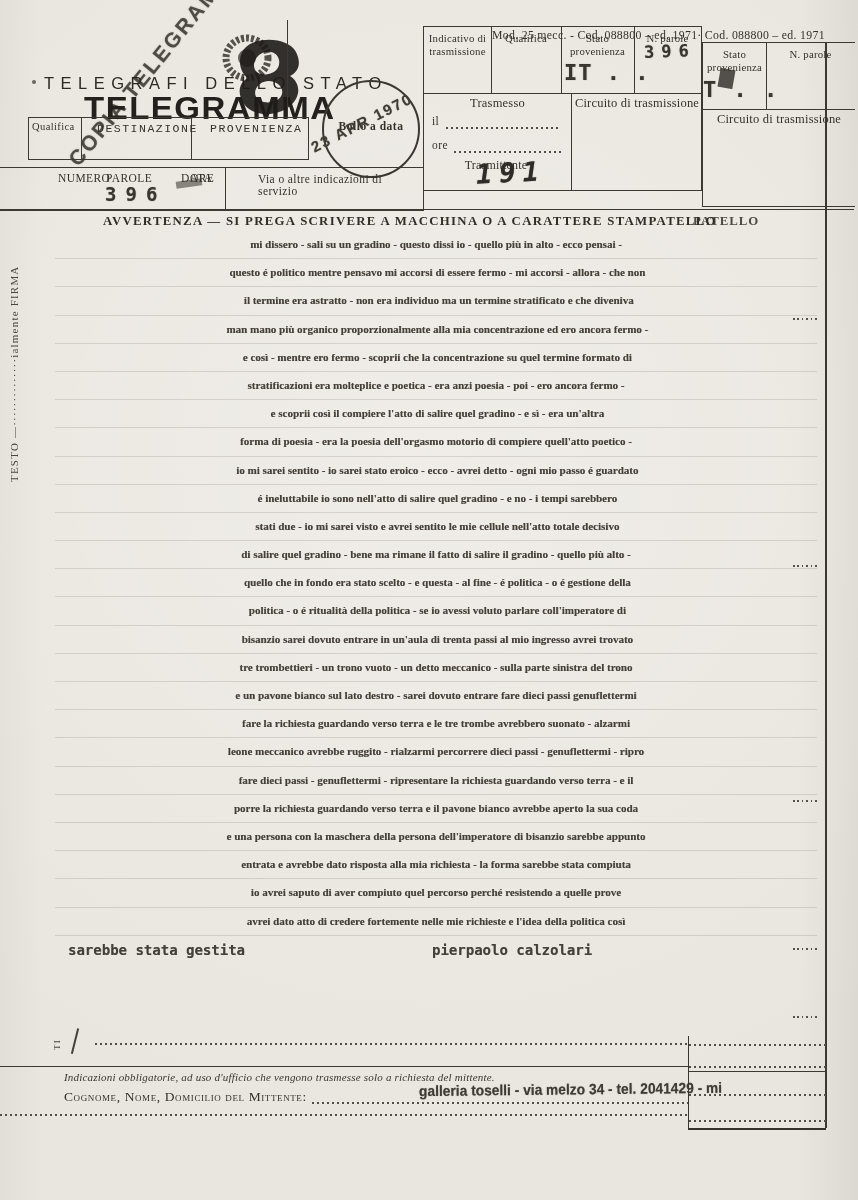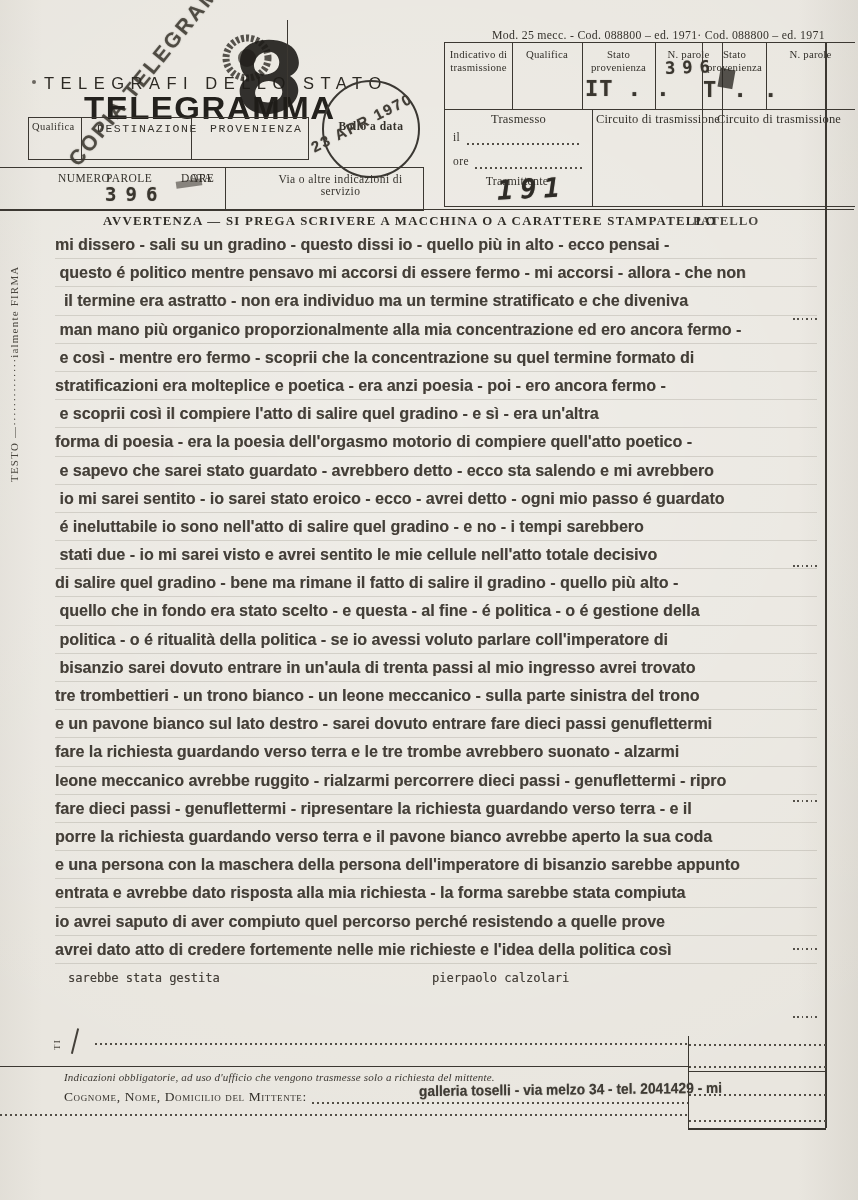--- a/index.html
+++ b/index.html
@@ -35,25 +35,26 @@
     font-family:"Liberation Sans",sans-serif;font-weight:bold;font-size:15px;letter-spacing:2px;color:#413d36;
     transform:rotate(-27deg);text-shadow:0 0 1px rgba(65,61,54,.6);
   }
   .modline{font-family:"Liberation Serif",serif;font-size:11.8px;letter-spacing:.3px;color:#35322c;white-space:nowrap;}
   .cellhead{position:absolute;text-align:center;font-size:10.8px;line-height:12.5px;color:#35322c;letter-spacing:.2px;}
   .notice{font-family:"Liberation Serif",serif;font-size:12.8px;font-weight:600;letter-spacing:1.3px;color:#312e28;white-space:nowrap;}
   
   .body-lines{position:absolute;left:55px;top:231px;width:762px;}
   .tline{
     white-space:pre;height:27.2px;line-height:27.2px;
-    font-family:Liberation Sans, sans-serif;font-size:16px;font-weight:700;color:#443f38;
+    font-family:Liberation Serif, serif;font-size:11px;font-weight:700;color:#443f38;
     text-shadow:.3px .2px .3px rgba(68,63,56,.45);
     border-bottom:1px solid rgba(120,112,98,.22);
-  }
-  .sigrow{position:relative;height:28px;line-height:28px;font-family:"DejaVu Sans Mono",monospace;font-size:12px;font-weight:400;color:#443f38;text-shadow:.3px .2px .3px rgba(68,63,56,.45);text-align:right;}
+    text-align:center;
+  }
+  .sigrow{position:relative;height:28px;line-height:28px;font-family:"DejaVu Sans Mono",monospace;font-size:14px;font-weight:700;color:#443f38;text-shadow:.3px .2px .3px rgba(68,63,56,.45);text-align:right;}
   .vertical{
     writing-mode:vertical-rl;transform:rotate(180deg);
     font-size:11px;letter-spacing:1.2px;color:#4a463f;white-space:nowrap;
   }
   .note-italic{font-style:italic;font-size:11px;color:#39352f;letter-spacing:.2px;white-space:nowrap;}
   .sender-label{font-variant:small-caps;font-size:13.5px;letter-spacing:.6px;color:#33302a;white-space:nowrap;}
   .sender-stamp{
     font-family:"Liberation Sans",sans-serif;font-weight:bold;font-size:13.5px;color:#403c35;
     transform:scale(1.02,1.1) rotate(-.6deg);text-shadow:0 0 .8px rgba(64,60,53,.6);white-space:nowrap;
   }
@@ -99,28 +100,28 @@
     <div class="abs capslabel" style="left:68px;top:4px;">DESTINAZIONE</div>
     <div class="abs capslabel" style="left:181px;top:4px;">PROVENIENZA</div>
   </div>
 
   <div class="abs" style="left:0;top:167px;width:423px;height:42px;border-top:1.2px solid #3c3832;border-bottom:1.2px solid #3c3832;border-right:1.2px solid #3c3832;">
     <div class="vline" style="left:225px;top:0;height:42px;"></div>
     <div class="abs formlabel" style="left:58px;top:4px;">NUMERO</div>
     <div class="abs formlabel" style="left:106px;top:4px;">PAROLE</div>
     <div class="abs formlabel" style="left:152px;top:4px;margin-left:29px;">DATA</div>
     <div class="abs formlabel" style="left:190px;top:4px;">ORE</div>
-    <div class="abs formlabel" style="left:258px;top:5px;text-align:center;">Via o altre indicazioni di servizio</div>
+    <div class="abs formlabel" style="left:258px;top:5px;">Via o altre indicazioni di servizio</div>
     <div class="abs stamp" style="left:105px;top:15px;font-size:19px;letter-spacing:9px;">396</div>
     <div class="smudge" style="left:176px;top:12px;width:26px;height:7px;transform:rotate(-8deg);"></div>
   </div>
 
   <div class="abs modline" style="left:492px;top:28px;">Mod. 25 mecc. - Cod. 088800 – ed. 1971· Cod. 088800 – ed. 1971</div>
 
-  <div class="abs" style="left:423px;top:42px;width:277px;height:163px;border:1.4px solid #3c3832;margin-left:21px;">
+  <div class="abs" style="left:423px;top:26px;width:277px;height:163px;border:1.4px solid #3c3832;">
     <div class="hline" style="left:0;top:66px;width:277px;"></div>
     <div class="vline" style="left:67px;top:0;height:66px;"></div>
     <div class="vline" style="left:137px;top:0;height:66px;"></div>
     <div class="vline" style="left:210px;top:0;height:66px;"></div>
     <div class="cellhead" style="left:2px;top:5px;width:63px;">Indicativo di trasmissione</div>
     <div class="cellhead" style="left:69px;top:5px;width:66px;">Qualifica</div>
     <div class="cellhead" style="left:139px;top:5px;width:69px;">Stato provenienza</div>
     <div class="cellhead" style="left:212px;top:5px;width:63px;">N. parole</div>
     <div class="abs stamp" style="left:140px;top:33px;font-size:22px;letter-spacing:1px;">IT . .</div>
     <div class="abs stamp" style="left:220px;top:14px;font-size:17px;letter-spacing:7px;transform:rotate(-2deg);">396</div>
@@ -156,29 +157,28 @@
 
   <div class="body-lines">
     <div class="tline">mi dissero - sali su un gradino - questo dissi io - quello più in alto - ecco pensai -</div>
     <div class="tline"> questo é politico mentre pensavo mi accorsi di essere fermo - mi accorsi - allora - che non</div>
     <div class="tline">  il termine era astratto - non era individuo ma un termine stratificato e che diveniva</div>
     <div class="tline"> man mano più organico proporzionalmente alla mia concentrazione ed ero ancora fermo -</div>
     <div class="tline"> e così - mentre ero fermo - scoprii che la concentrazione su quel termine formato di</div>
     <div class="tline">stratificazioni era molteplice e poetica - era anzi poesia - poi - ero ancora fermo -</div>
     <div class="tline"> e scoprii così il compiere l'atto di salire quel gradino - e sì - era un'altra</div>
     <div class="tline">forma di poesia - era la poesia dell'orgasmo motorio di compiere quell'atto poetico -</div>
-    <div class="tline"> e sapevo che sarei stato guardato - avrebbero detto - ecco sta salendo e mi avrebbero</div>
     <div class="tline"> io mi sarei sentito - io sarei stato eroico - ecco - avrei detto - ogni mio passo é guardato</div>
     <div class="tline"> é ineluttabile io sono nell'atto di salire quel gradino - e no - i tempi sarebbero</div>
     <div class="tline"> stati due - io mi sarei visto e avrei sentito le mie cellule nell'atto totale decisivo</div>
     <div class="tline">di salire quel gradino - bene ma rimane il fatto di salire il gradino - quello più alto -</div>
     <div class="tline"> quello che in fondo era stato scelto - e questa - al fine - é politica - o é gestione della</div>
     <div class="tline"> politica - o é ritualità della politica - se io avessi voluto parlare coll'imperatore di</div>
     <div class="tline"> bisanzio sarei dovuto entrare in un'aula di trenta passi al mio ingresso avrei trovato</div>
-    <div class="tline">tre trombettieri - un trono bianco - un leone meccanico - sulla parte sinistra del trono</div>
+    <div class="tline">tre trombettieri - un trono vuoto - un detto meccanico - sulla parte sinistra del trono</div>
     <div class="tline">e un pavone bianco sul lato destro - sarei dovuto entrare fare dieci passi genuflettermi</div>
     <div class="tline">fare la richiesta guardando verso terra e le tre trombe avrebbero suonato - alzarmi</div>
     <div class="tline">leone meccanico avrebbe ruggito - rialzarmi percorrere dieci passi - genuflettermi - ripro</div>
     <div class="tline">fare dieci passi - genuflettermi - ripresentare la richiesta guardando verso terra - e il</div>
     <div class="tline">porre la richiesta guardando verso terra e il pavone bianco avrebbe aperto la sua coda</div>
     <div class="tline">e una persona con la maschera della persona dell'imperatore di bisanzio sarebbe appunto</div>
     <div class="tline">entrata e avrebbe dato risposta alla mia richiesta - la forma sarebbe stata compiuta</div>
     <div class="tline">io avrei saputo di aver compiuto quel percorso perché resistendo a quelle prove</div>
     <div class="tline">avrei dato atto di credere fortemente nelle mie richieste e l'idea della politica così</div>
     <div class="sigrow">

